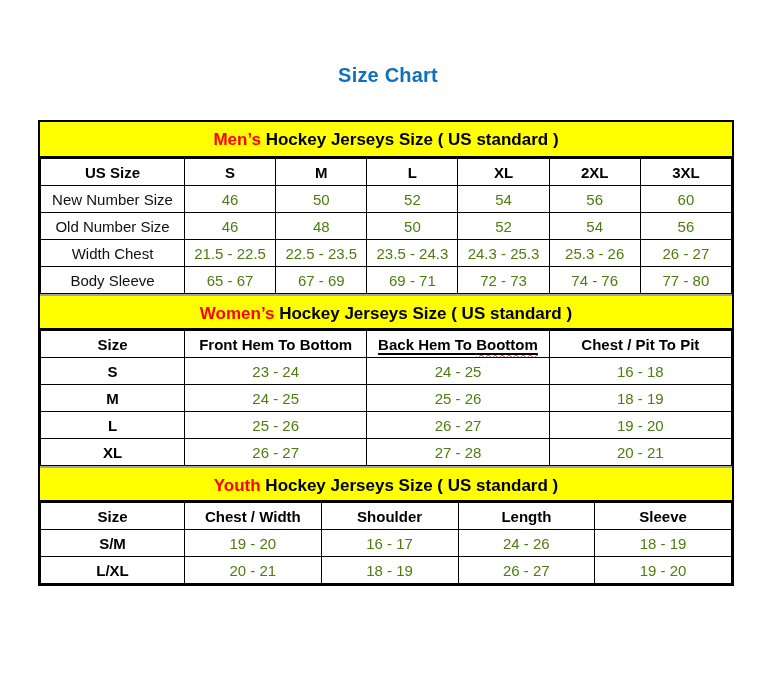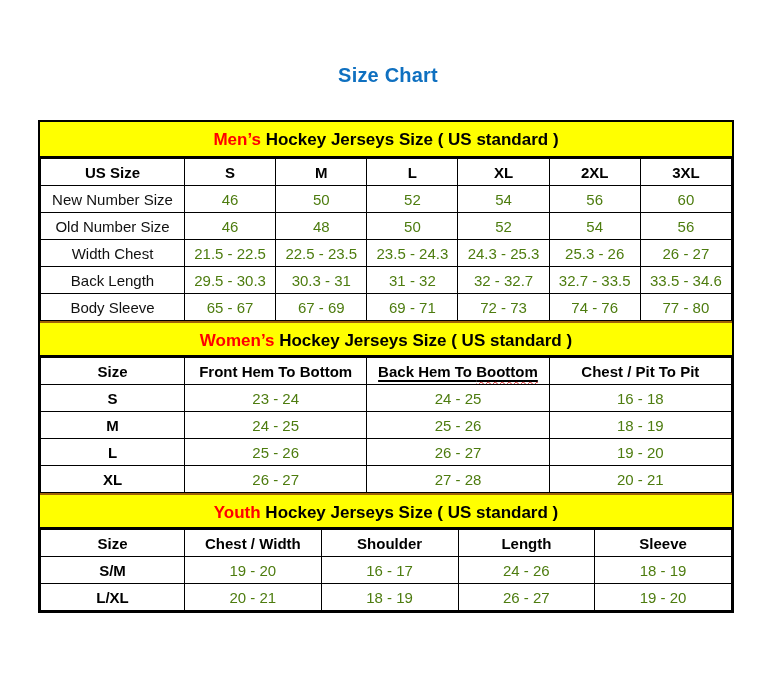--- a/index.html
+++ b/index.html
@@ -31,21 +31,21 @@
   }
   .banner {
     height: 36px;
     line-height: 36px;
     text-align: center;
     font-weight: bold;
     font-size: 17px;
     border-bottom: 2px solid #000;
     white-space: nowrap;
   }
-  .tbl-section + .tbl-section .banner { border-top: 2px solid #a16207; }
+  .tbl-section + .tbl-section .banner { border-top: 2px solid #a3a3a3; }
   table {
     width: 100%;
     border-collapse: collapse;
     table-layout: fixed;
   }
   th, td {
     border: 1.5px solid #000;
     height: 27px;
     padding: 0 2px;
     text-align: center;
@@ -124,29 +124,20 @@
             <tr>
               <th scope="row">Width Chest</th>
               <td>21.5 - 22.5</td>
               <td>22.5 - 23.5</td>
               <td>23.5 - 24.3</td>
               <td>24.3 - 25.3</td>
               <td>25.3 - 26</td>
               <td>26 - 27</td>
             </tr>
             <tr>
-              <th scope="row">Back Length</th>
-              <td>29.5 - 30.3</td>
-              <td>30.3 - 31</td>
-              <td>31 - 32</td>
-              <td>32 - 32.7</td>
-              <td>32.7 - 33.5</td>
-              <td>33.5 - 34.6</td>
-            </tr>
-            <tr>
               <th scope="row">Body Sleeve</th>
               <td>65 - 67</td>
               <td>67 - 69</td>
               <td>69 - 71</td>
               <td>72 - 73</td>
               <td>74 - 76</td>
               <td>77 - 80</td>
             </tr>
           </tbody>
         </table>

